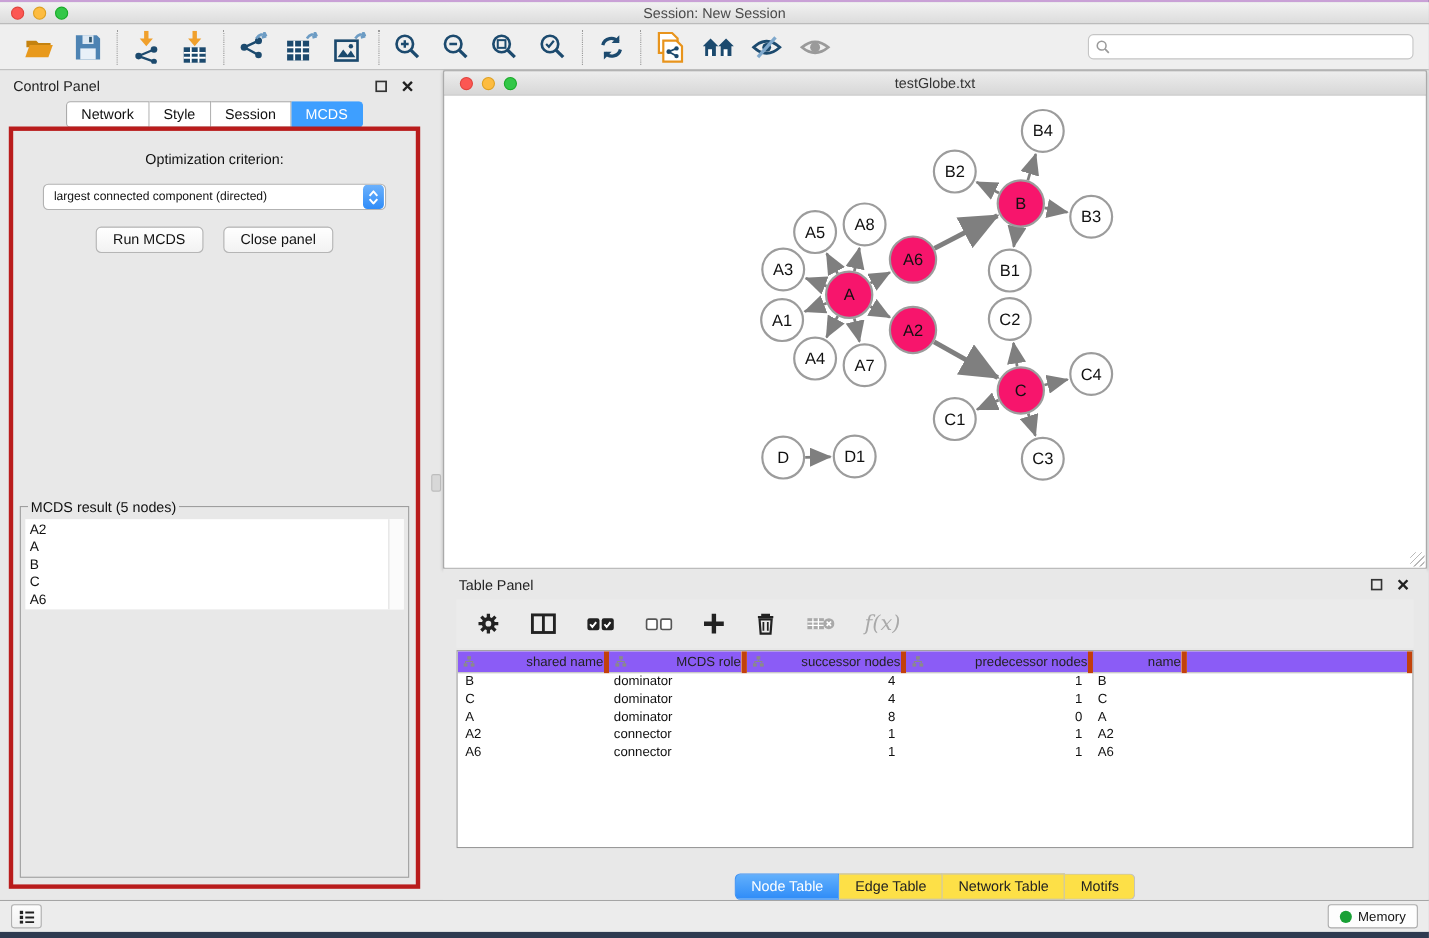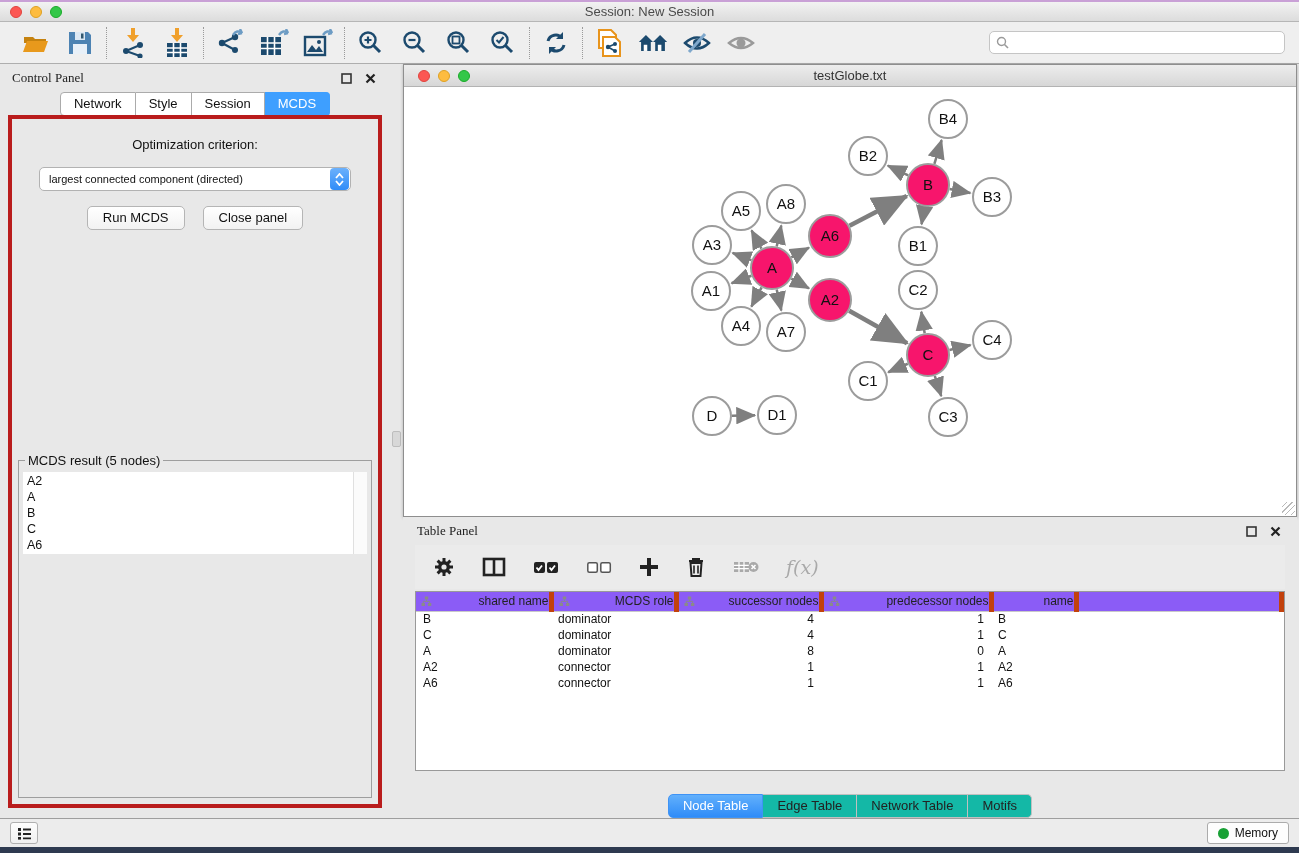--- a/index.html
+++ b/index.html
@@ -25,21 +25,21 @@
   .tb-btn { width:30px; height:30px; display:flex; align-items:center; justify-content:center; cursor:default; }
   .toolbar .spacer { flex:1; }
   .searchbox { width:296px; height:23px; background:#fff; border:1px solid #c5c5c5; border-radius:5px; display:flex; align-items:center; padding:0 6px; margin-right:4px; }
   .searchbox input { border:none; outline:none; flex:1; font-size:12px; margin-left:4px; background:transparent; }
 
   
   .main { position:relative; height:754px; background:#e8e8e8; }
 
   
   .control-panel { position:absolute; left:0; top:0; width:390px; height:754px; display:flex; flex-direction:column; }
-  .panel-head { height:28px; display:flex; align-items:center; padding:0 12px;font-family:Liberation Serif, serif; }
+  .panel-head { height:28px; display:flex; align-items:center; padding:0 12px; }
   .panel-head .ptitle { font-size:13px; color:#222; flex:1; }
   .wicon { width:16px; height:16px; display:flex; align-items:center; justify-content:center; margin-left:8px; }
   .ctrl-tabs { display:flex; justify-content:center; }
   .ctab { font-size:13px; padding:3px 13px 4px; background:#fff; border:1px solid #ababab; border-left:none; color:#111; cursor:default; }
   .ctab:first-child { border-left:1px solid #ababab; border-radius:4px 0 0 4px; }
   .ctab:last-child { border-radius:0 4px 4px 0; }
   .ctab.sel { background:#3e9fff; border-color:#3e9fff; color:#fff; }
   .ctrl-pane { flex:1; margin:-1px 8px 10px; border:4px solid #b91c1c; display:flex; flex-direction:column; padding-top:18px; }
   .opt-label { text-align:center; font-size:13px; color:#111; }
   .selectbox { width:312px; height:24px; margin:15px auto 0; background:#fff; border:1px solid #b2b2b2; border-radius:5px; display:flex; align-items:center; overflow:hidden; }
@@ -75,21 +75,21 @@
   .tp-toolbar { margin:0 12px; height:44px; background:#ebebeb; display:flex; align-items:center; gap:27px; padding-left:18px; flex:none; }
   .tp-btn { display:flex; align-items:center; justify-content:center; }
   .fx-label { font-size:19px; font-style:italic; color:#a9a9a9; font-family:"DejaVu Serif", serif; }
   .table-wrap { margin:2px 12px 0; height:191px; background:#fff; border:1px solid #999; overflow:hidden; }
   table.data { border-collapse:collapse; width:100%; table-layout:fixed; }
   table.data th { background:#8b5cf6; border-right:5px solid #c2410c; border-bottom:1px solid #c9c9c9; height:19px; font-size:12px; font-weight:normal; color:#222; position:relative; text-align:right; }
   table.data th .hicon { position:absolute; left:5px; top:4px; }
   table.data td { font-size:12px; color:#111; height:16px; padding:0 7px; white-space:nowrap; overflow:hidden; }
   td.num { text-align:right; }
   .tp-tabs { display:flex; justify-content:center; margin-top:23px; }
-  .ttab { font-size:13px; padding:3px 14px 4px; background:#14b8a6; border:1px solid #c0c0c0; border-left:none; color:#222; }
+  .ttab { font-size:13px; padding:3px 14px 4px; background:#fde047; border:1px solid #c0c0c0; border-left:none; color:#222; }
   .ttab:first-child { border-left:1px solid #c0c0c0; border-radius:5px 0 0 5px; }
   .ttab:last-child { border-radius:0 5px 5px 0; }
   .ttab.sel { background:linear-gradient(#62b0fc,#2f8cf8); border-color:#3f93f5; color:#fff; }
 
   
   .statusbar { height:29px; background:#ececec; border-top:1px solid #9e9e9e; display:flex; align-items:center; padding:0 10px; }
   .status-left-btn { width:28px; height:22px; background:linear-gradient(#fdfdfd,#f0f0f0); border:1px solid #b0b0b0; border-radius:3px; display:flex; align-items:center; justify-content:center; }
   .statusbar .spacer { flex:1; }
   .memory-btn { height:22px; background:#fdfdfd; border:1px solid #ababab; border-radius:3px; display:flex; align-items:center; gap:6px; padding:0 10px; font-size:12px; color:#111; }
   .mem-dot { width:11px; height:11px; border-radius:50%; background:#18a035; }

